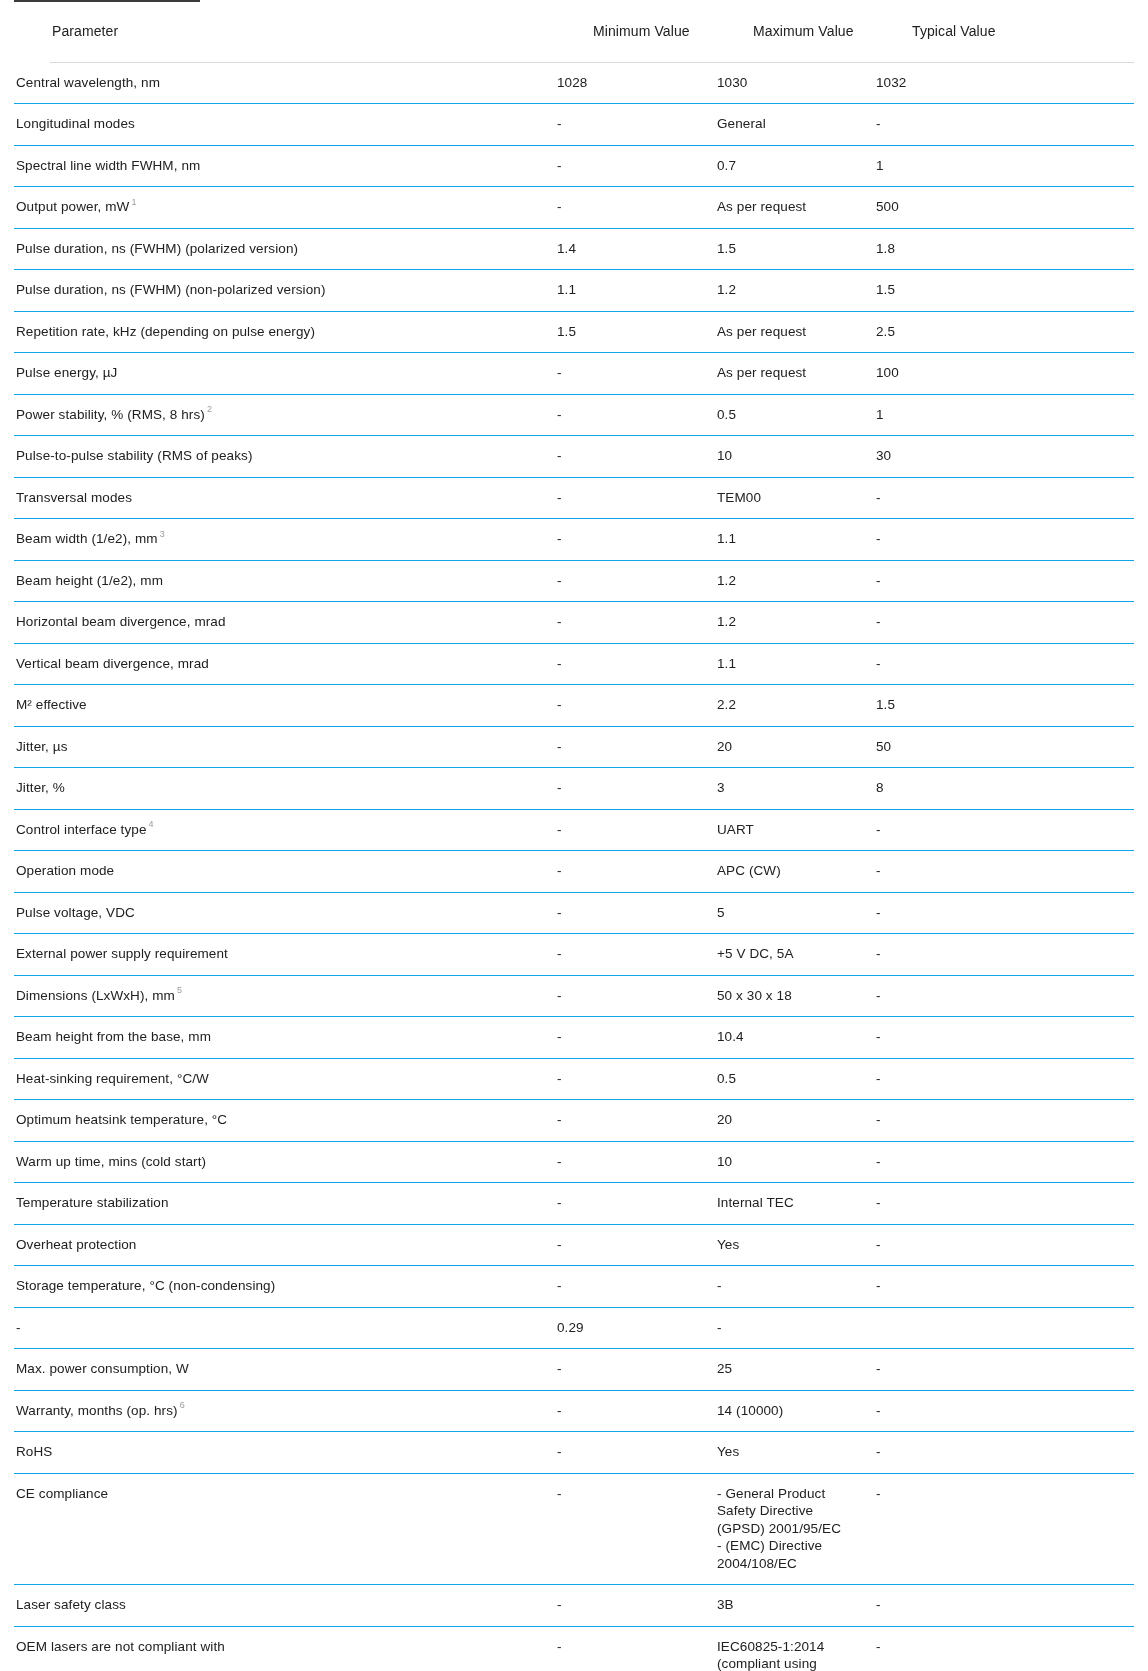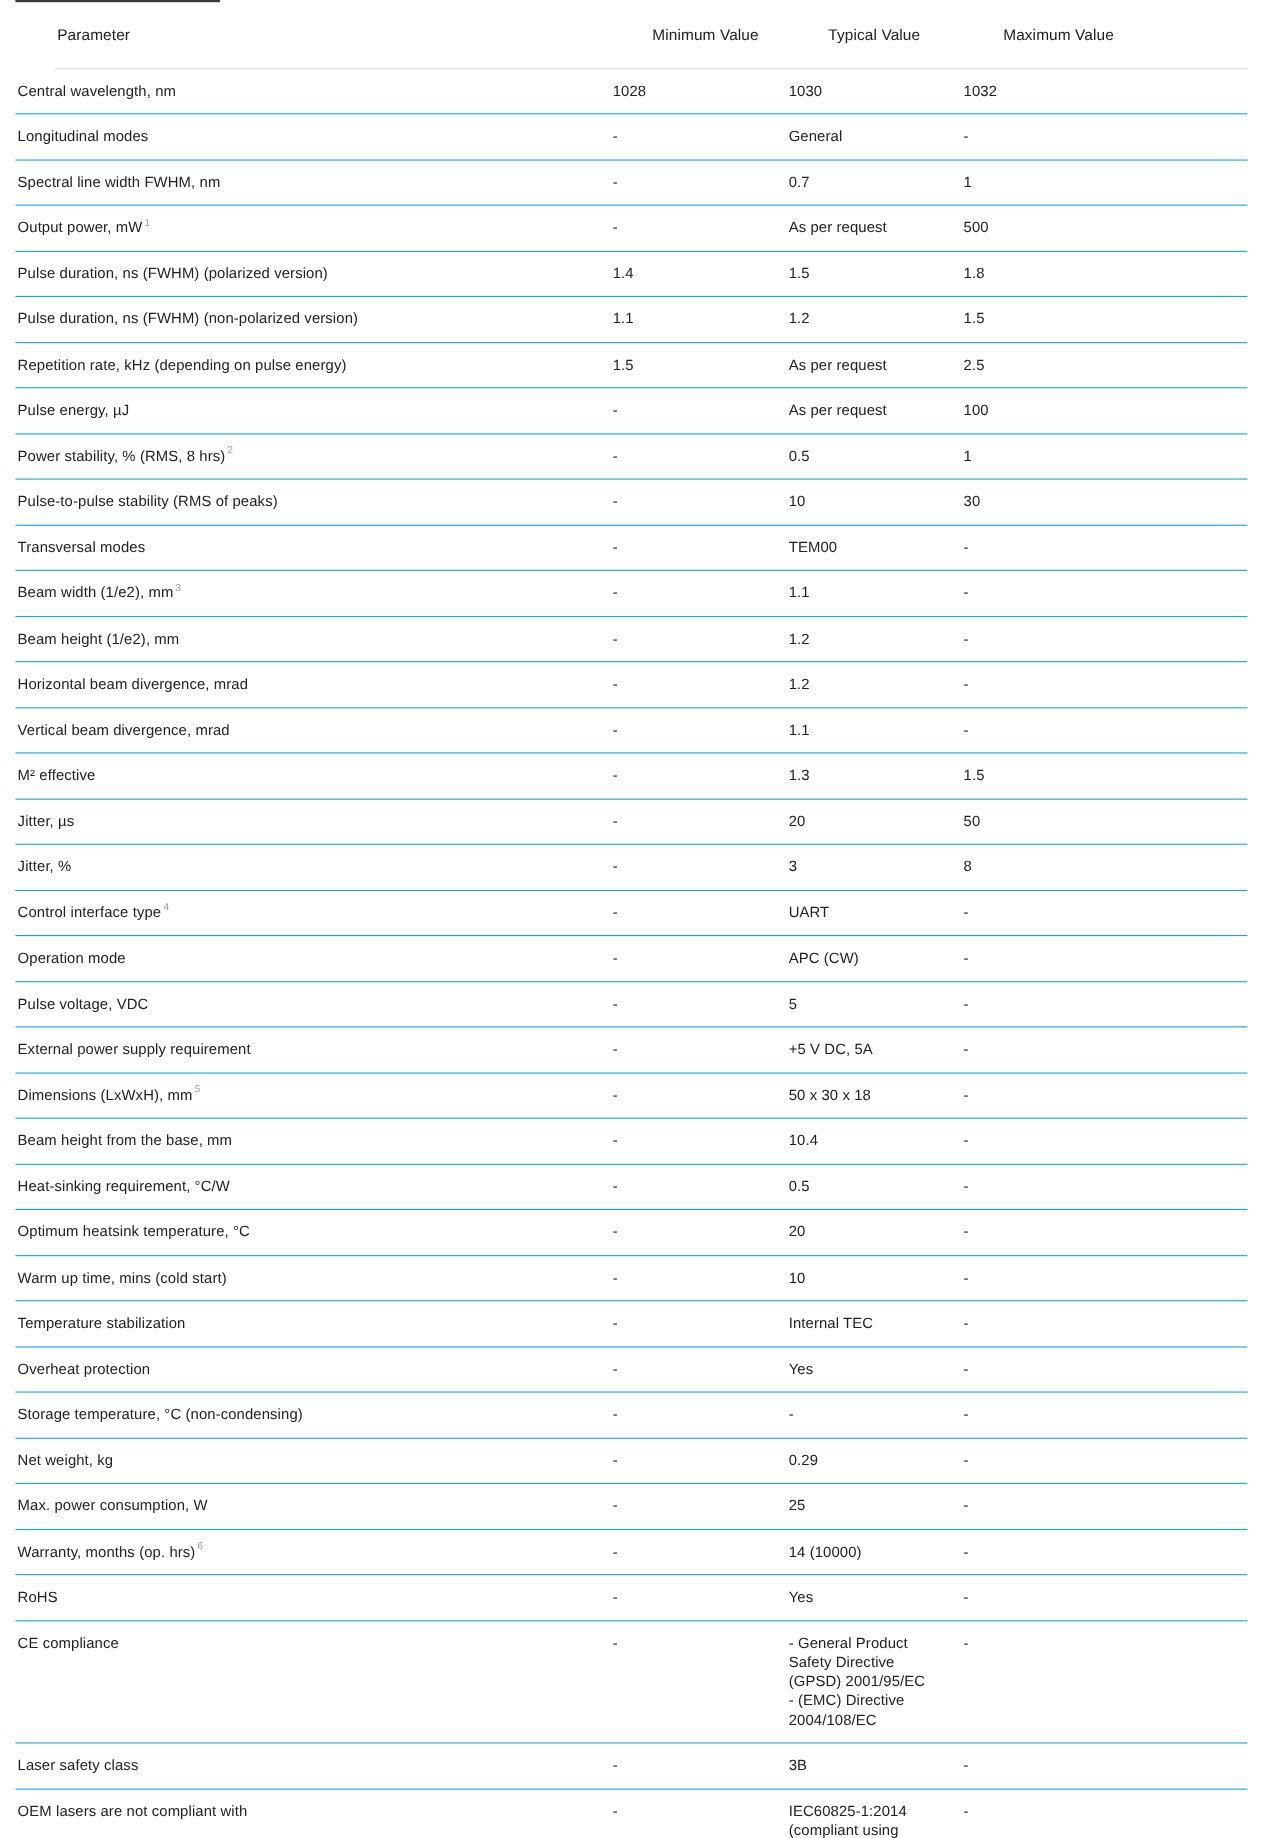--- a/index.html
+++ b/index.html
@@ -62,22 +62,22 @@
 </style>
 </head>
 <body>
 
 <div class="cutoff-remnant"></div>
 
 <div class="spec-table">
   <div class="trow header">
     <div class="cell">Parameter</div>
     <div class="cell">Minimum Value</div>
+    <div class="cell">Maximum Value</div>
     <div class="cell">Typical Value</div>
-    <div class="cell">Maximum Value</div>
   </div>
   <div id="rows">
       <div class="trow">
         <div class="cell"><span>Central wavelength, nm</span></div>
         <div class="cell value">1028</div>
         <div class="cell value">1030</div>
         <div class="cell value">1032</div>
       </div>
       <div class="trow">
         <div class="cell"><span>Longitudinal modes</span></div>
@@ -159,21 +159,21 @@
       </div>
       <div class="trow">
         <div class="cell"><span>Vertical beam divergence, mrad</span></div>
         <div class="cell value">-</div>
         <div class="cell value">1.1</div>
         <div class="cell value">-</div>
       </div>
       <div class="trow">
         <div class="cell"><span>M² effective</span></div>
         <div class="cell value">-</div>
-        <div class="cell value">1.3</div>
+        <div class="cell value">2.2</div>
         <div class="cell value">1.5</div>
       </div>
       <div class="trow">
         <div class="cell"><span>Jitter, µs</span></div>
         <div class="cell value">-</div>
         <div class="cell value">20</div>
         <div class="cell value">50</div>
       </div>
       <div class="trow">
         <div class="cell"><span>Jitter, %</span></div>
@@ -247,21 +247,20 @@
         <div class="cell value">Yes</div>
         <div class="cell value">-</div>
       </div>
       <div class="trow">
         <div class="cell"><span>Storage temperature, °C (non-condensing)</span></div>
         <div class="cell value">-</div>
         <div class="cell value">-</div>
         <div class="cell value">-</div>
       </div>
       <div class="trow">
-        <div class="cell"><span>Net weight, kg</span></div>
         <div class="cell value">-</div>
         <div class="cell value">0.29</div>
         <div class="cell value">-</div>
       </div>
       <div class="trow">
         <div class="cell"><span>Max. power consumption, W</span></div>
         <div class="cell value">-</div>
         <div class="cell value">25</div>
         <div class="cell value">-</div>
       </div>

